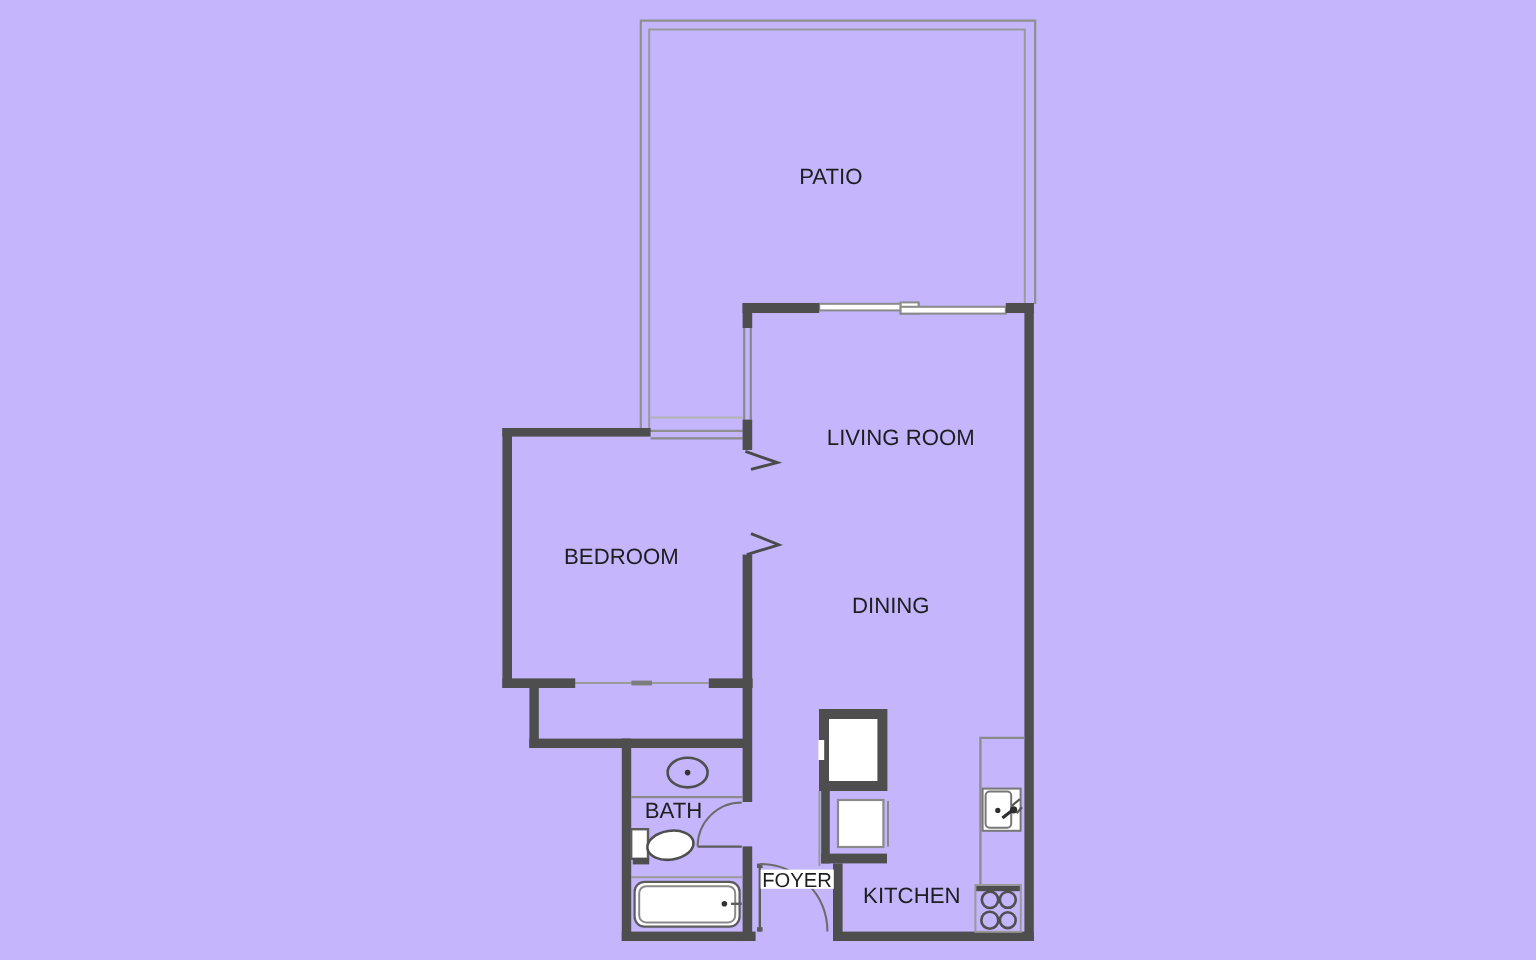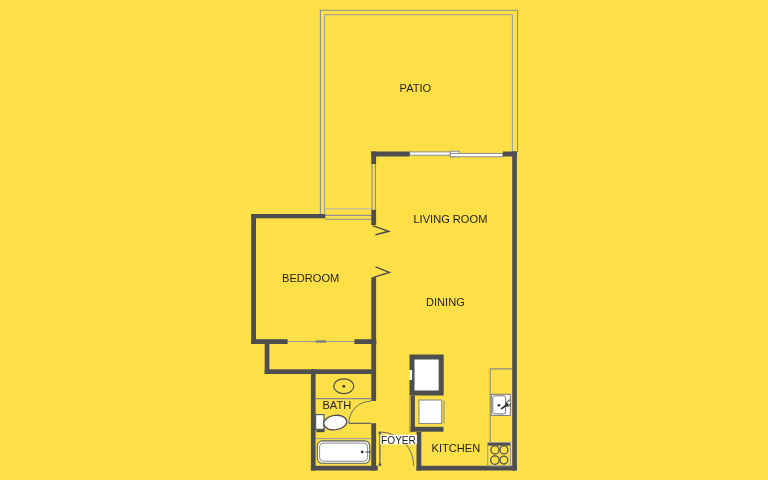--- a/index.html
+++ b/index.html
@@ -1,16 +1,16 @@
 <!DOCTYPE html>
 <html><head>
 <meta charset="utf-8">
 <style>
 html,body{margin:0;padding:0;background:#ffffff;}
-#page{width:768px;height:480px;position:relative;background:#fde047;overflow:hidden;}
+#page{width:768px;height:480px;position:relative;background:#c4b5fd;overflow:hidden;}
 svg{position:absolute;top:0;left:0;}
 text{font-family:"Liberation Sans", sans-serif;fill:#1e1e1e;}
 </style>
 </head>
 <body>
 
 <div id="page">
 <svg width="768" height="480" viewBox="0 0 768 480">
 
   <g stroke="#8f8f8f" stroke-width="1.1" fill="none">

